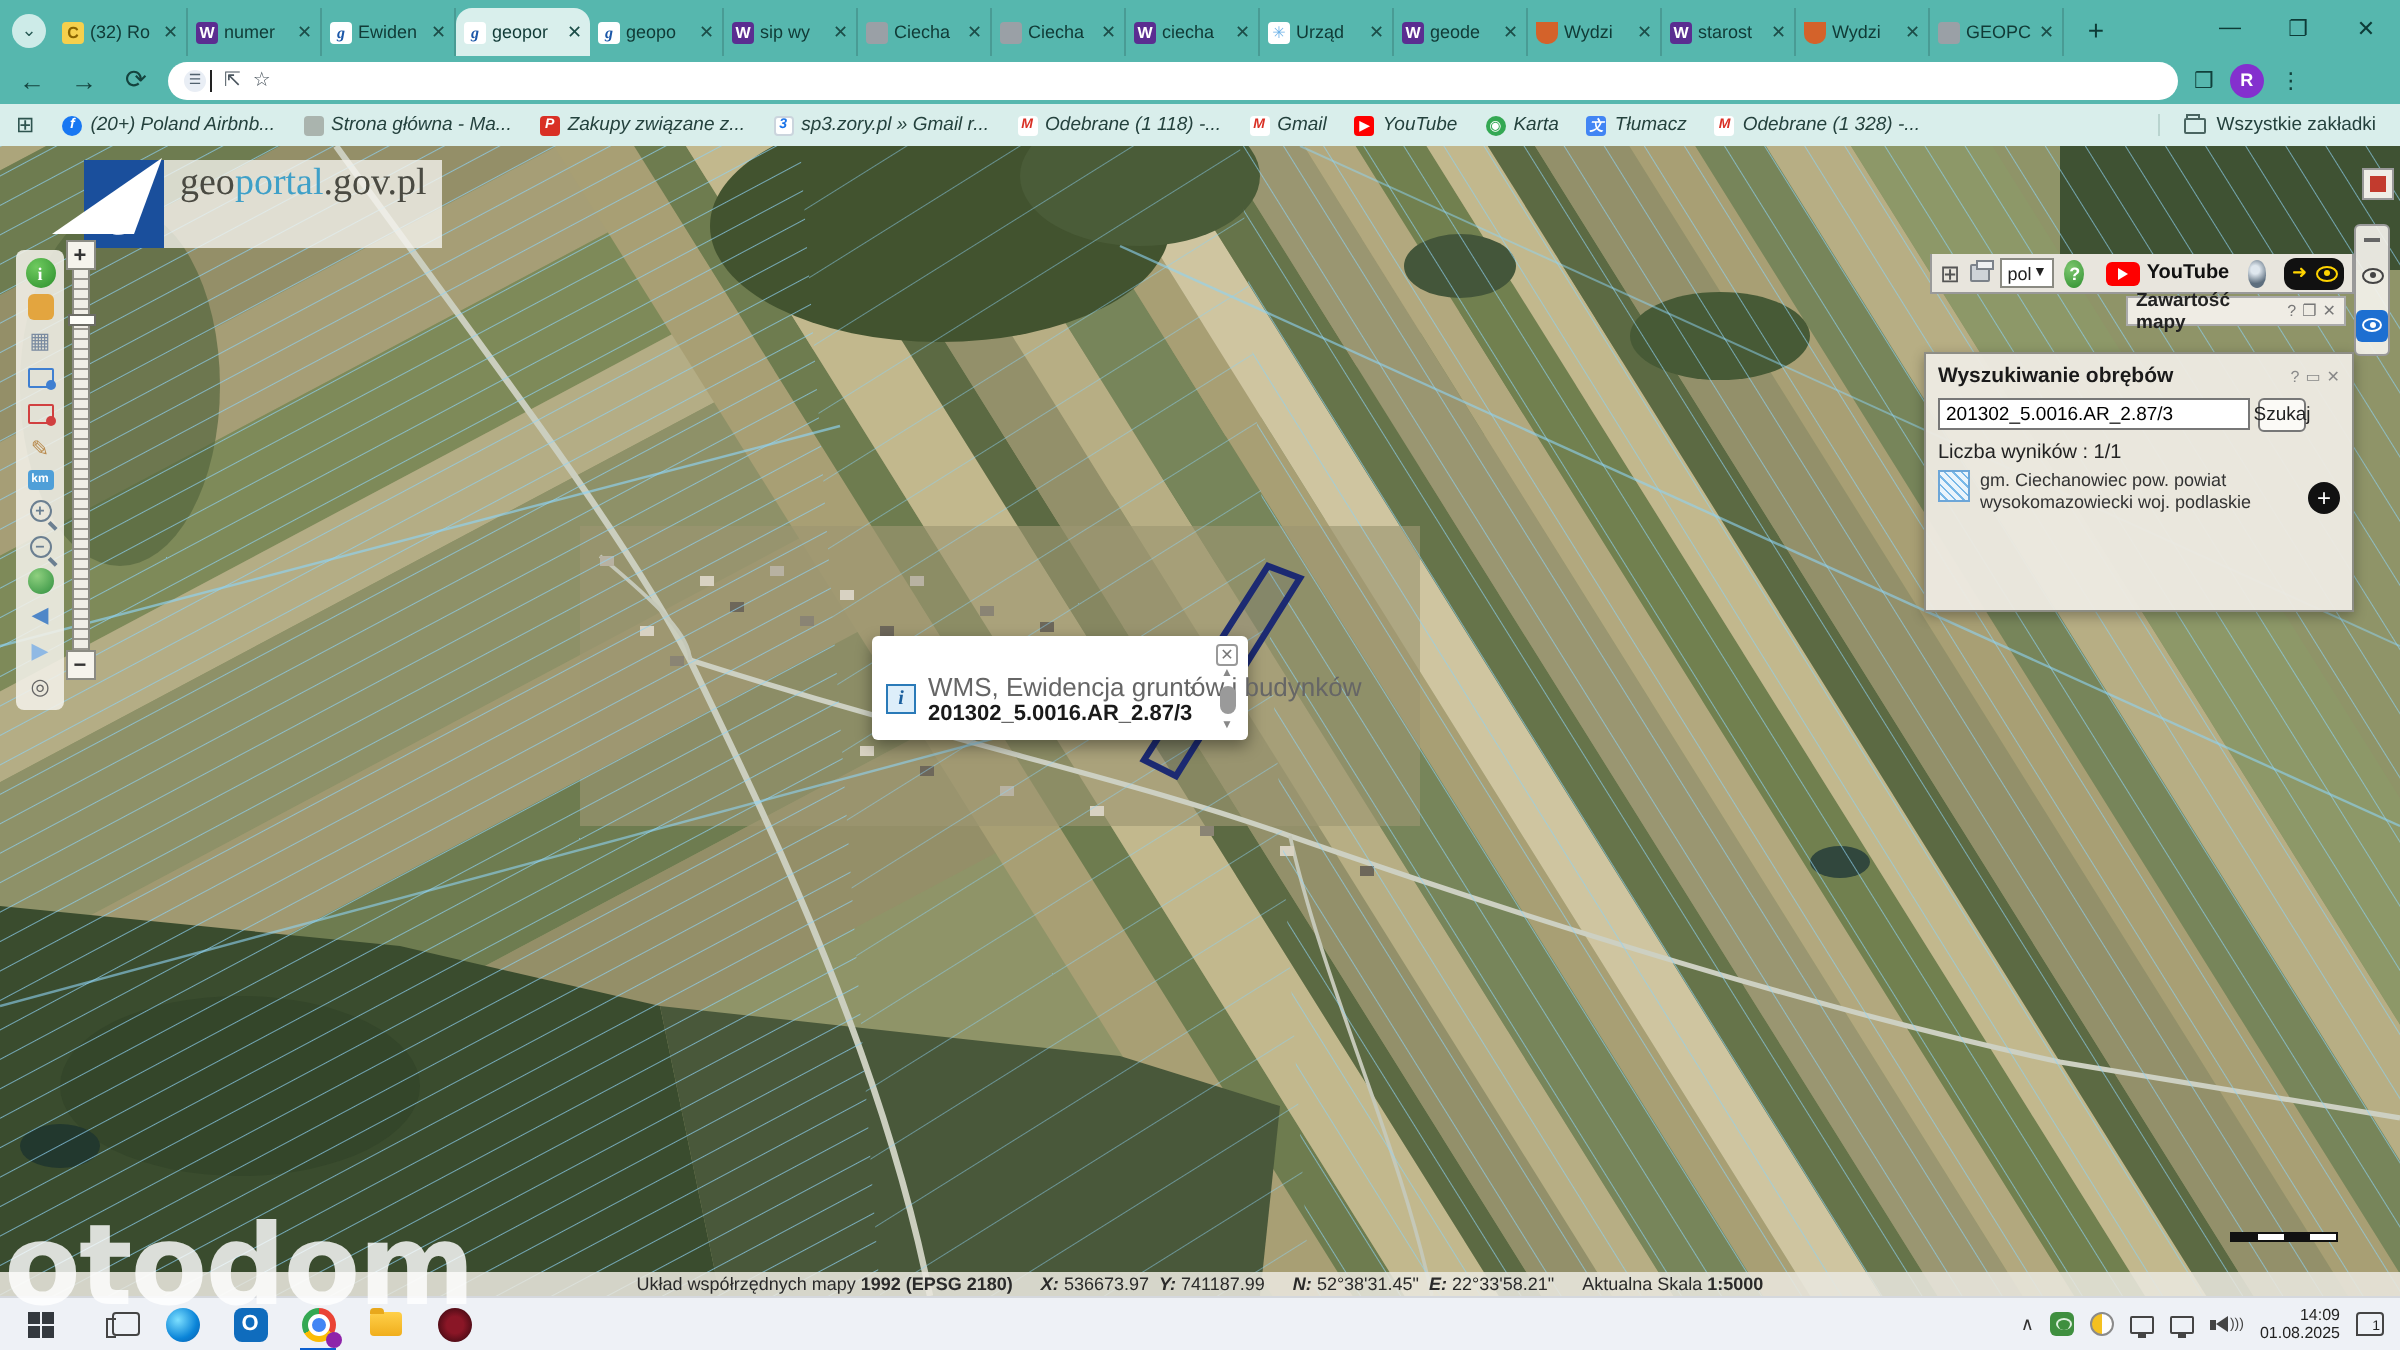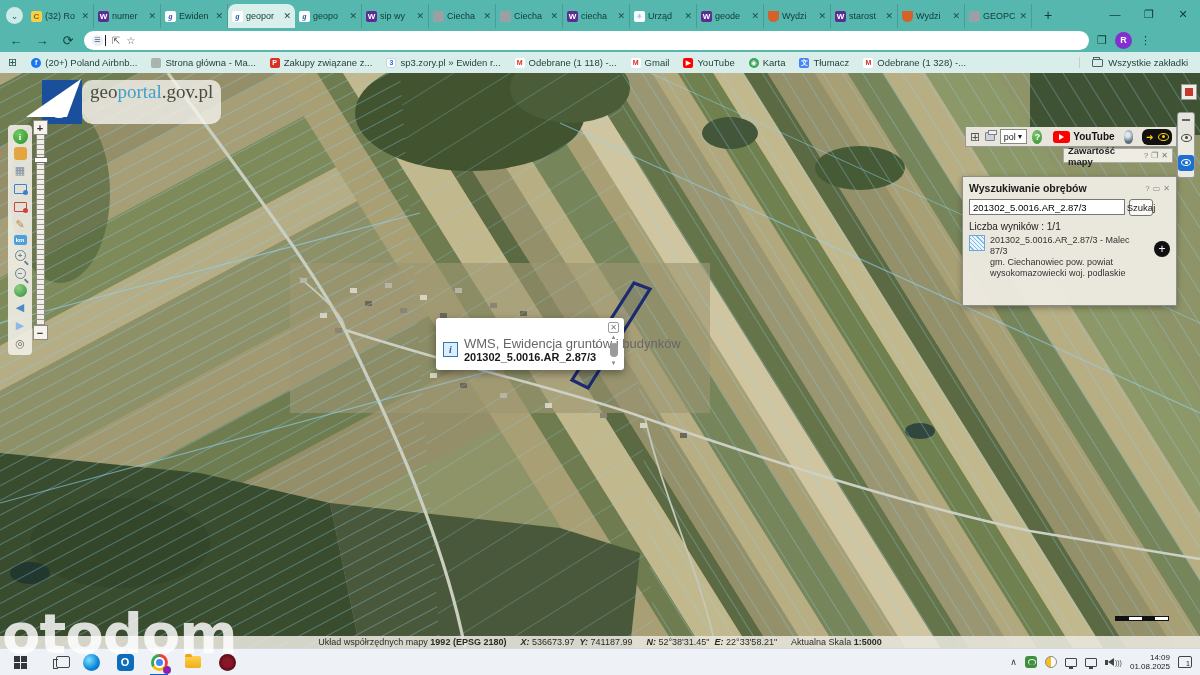--- a/index.html
+++ b/index.html
@@ -30,21 +30,21 @@
   .omnibox { margin-left:6px; width:1005px; height:19px; background:#fff; border-radius:10px; display:flex; align-items:center; padding:0 8px; gap:6px; }
   .tune-ic { width:11px; height:11px; border-radius:50%; background:#e9eef5; color:#51616e; font-size:7px; display:flex; align-items:center; justify-content:center; }
   .url { font-size:10px; color:#202124; flex:1; white-space:nowrap; overflow:hidden; }
   .obx-ic { color:#4a555e; font-size:10px; }
   .caret { width:1px; height:11px; background:#222; margin-left:-4px; }
   .puzzle { color:#10403b; font-size:11px; margin-left:8px; }
   .avatar { width:17px; height:17px; border-radius:50%; background:#8430ce; color:#fff; font-size:9px; font-weight:bold; display:flex; align-items:center; justify-content:center; margin-left:8px; }
   .dots { color:#10403b; font-size:11px; margin:0 8px; letter-spacing:0; }
 
   .bookmarks { position:absolute; left:0; top:52px; width:1200px; height:21px; background:#d9eeeb; display:flex; align-items:center; font-size:9.5px; color:#24413d; }
-  .bm { display:flex; align-items:center; gap:4px; margin-left:14px; white-space:nowrap; }
+  .bm { display:flex; align-items:center; gap:4px; margin-left:14px; white-space:nowrap;font-style:italic; }
   .bmi { width:10px; height:10px; border-radius:2px; display:flex; align-items:center; justify-content:center; font-size:7px; font-weight:bold; flex:0 0 auto; }
   .bmi-apps { color:#2e544f; font-size:11px; margin-left:8px; }
   .bmi-fb { background:#1877f2; color:#fff; border-radius:50%; }
   .bmi-gray { background:#aab4ae; color:#fff; }
   .bmi-p { background:#d93025; color:#fff; }
   .bmi-3 { background:#fff; color:#1a73e8; border:1px solid #cbd5dd; }
   .bmi-gm { background:#fff; color:#d93025; }
   .bmi-yt { background:#ff0000; color:#fff; border-radius:2px; }
   .bmi-map { background:#34a853; color:#fff; border-radius:50%; }
   .bmi-tr { background:#4285f4; color:#fff; }
@@ -52,21 +52,21 @@
   .folder-ic { width:11px; height:8px; border:1px solid #4a6561; border-radius:1px; position:relative; }
   .folder-ic::before { content:""; position:absolute; left:0; top:-3px; width:5px; height:2px; border:1px solid #4a6561; border-bottom:none; }
 
   
   .maparea { position:absolute; left:0; top:73px; width:1200px; height:575px; }
   .maparea svg { position:absolute; left:0; top:0; }
 
   
   .gp-header { position:absolute; left:42px; top:7px; display:flex; z-index:10; }
   .gp-logo { width:40px; height:44px; background:#1a4f9c; color:#fff; font-family:"Liberation Serif","DejaVu Serif",serif; font-size:30px; font-style:italic; display:flex; align-items:center; justify-content:center; }
-  .gp-right { background:rgba(246,245,240,.78); padding:1px 8px 3px 8px;border-radius:10px; }
+  .gp-right { background:rgba(246,245,240,.78); padding:1px 8px 3px 8px; }
   .gp-title { font-family:"Liberation Serif","DejaVu Serif",serif; font-size:19px; color:#4a4a42; text-align:center; }
   .gp-title .blue { color:#3fa0c8; }
   .gp-menu { display:flex; gap:4px; margin-top:1px; }
   .gp-menu div { background:#cfe4ef; border:1px solid #93b7ca; color:#1c3a55; font-size:8.5px; font-weight:bold; padding:2px 5px; }
 
   
   .ltb { position:absolute; left:8px; top:52px; width:24px; background:rgba(242,240,232,.88); border-radius:4px; padding:4px 0; display:flex; flex-direction:column; align-items:center; gap:3px; z-index:10; }
   .lt { width:15px; height:15px; display:flex; align-items:center; justify-content:center; font-size:11px; }
   .lt-circle { border-radius:50%; color:#fff; font-size:9px; font-weight:bold; font-family:"Liberation Serif",serif; }
   .mag { width:11px; height:11px; border:1.5px solid #6b7f91; border-radius:50%; position:relative; color:#6b7f91; font-size:8px; font-weight:bold; display:flex; align-items:center; justify-content:center; }
@@ -302,21 +302,21 @@
     <div class="bm">
         <span class="bmi bmi-gray"></span>
         <span>Strona główna - Ma...</span>
       </div>
     <div class="bm">
         <span class="bmi bmi-p">P</span>
         <span>Zakupy związane z...</span>
       </div>
     <div class="bm">
         <span class="bmi bmi-3">3</span>
-        <span>sp3.zory.pl » Ewiden r...</span>
+        <span>sp3.zory.pl » Gmail r...</span>
       </div>
     <div class="bm">
         <span class="bmi bmi-gm">M</span>
         <span>Odebrane (1 118) -...</span>
       </div>
     <div class="bm">
         <span class="bmi bmi-gm">M</span>
         <span>Gmail</span>
       </div>
     <div class="bm">
@@ -540,21 +540,20 @@
         <span class="sp-ic">✕</span>
       </div>
       <div class="sp-row">
         <input class="sp-input" value="201302_5.0016.AR_2.87/3" style="">
         <div class="sp-btn">Szukaj</div>
       </div>
       <div class="sp-count">Liczba wyników : 1/1</div>
       <div class="sp-result">
         <div class="sp-thumb"></div>
         <div class="sp-rtext">
-          <div>201302_5.0016.AR_2.87/3 - Malec 87/3</div>
           <div>gm. Ciechanowiec pow. powiat</div>
           <div>wysokomazowiecki woj. podlaskie</div>
         </div>
         <div class="sp-plus">+</div>
       </div>
     </div>
 
     <svg class="popup-tail" width="95" height="45">
       <polygon points="26,44 81,6 67,44" fill="#ffffff"></polygon>
     </svg>

